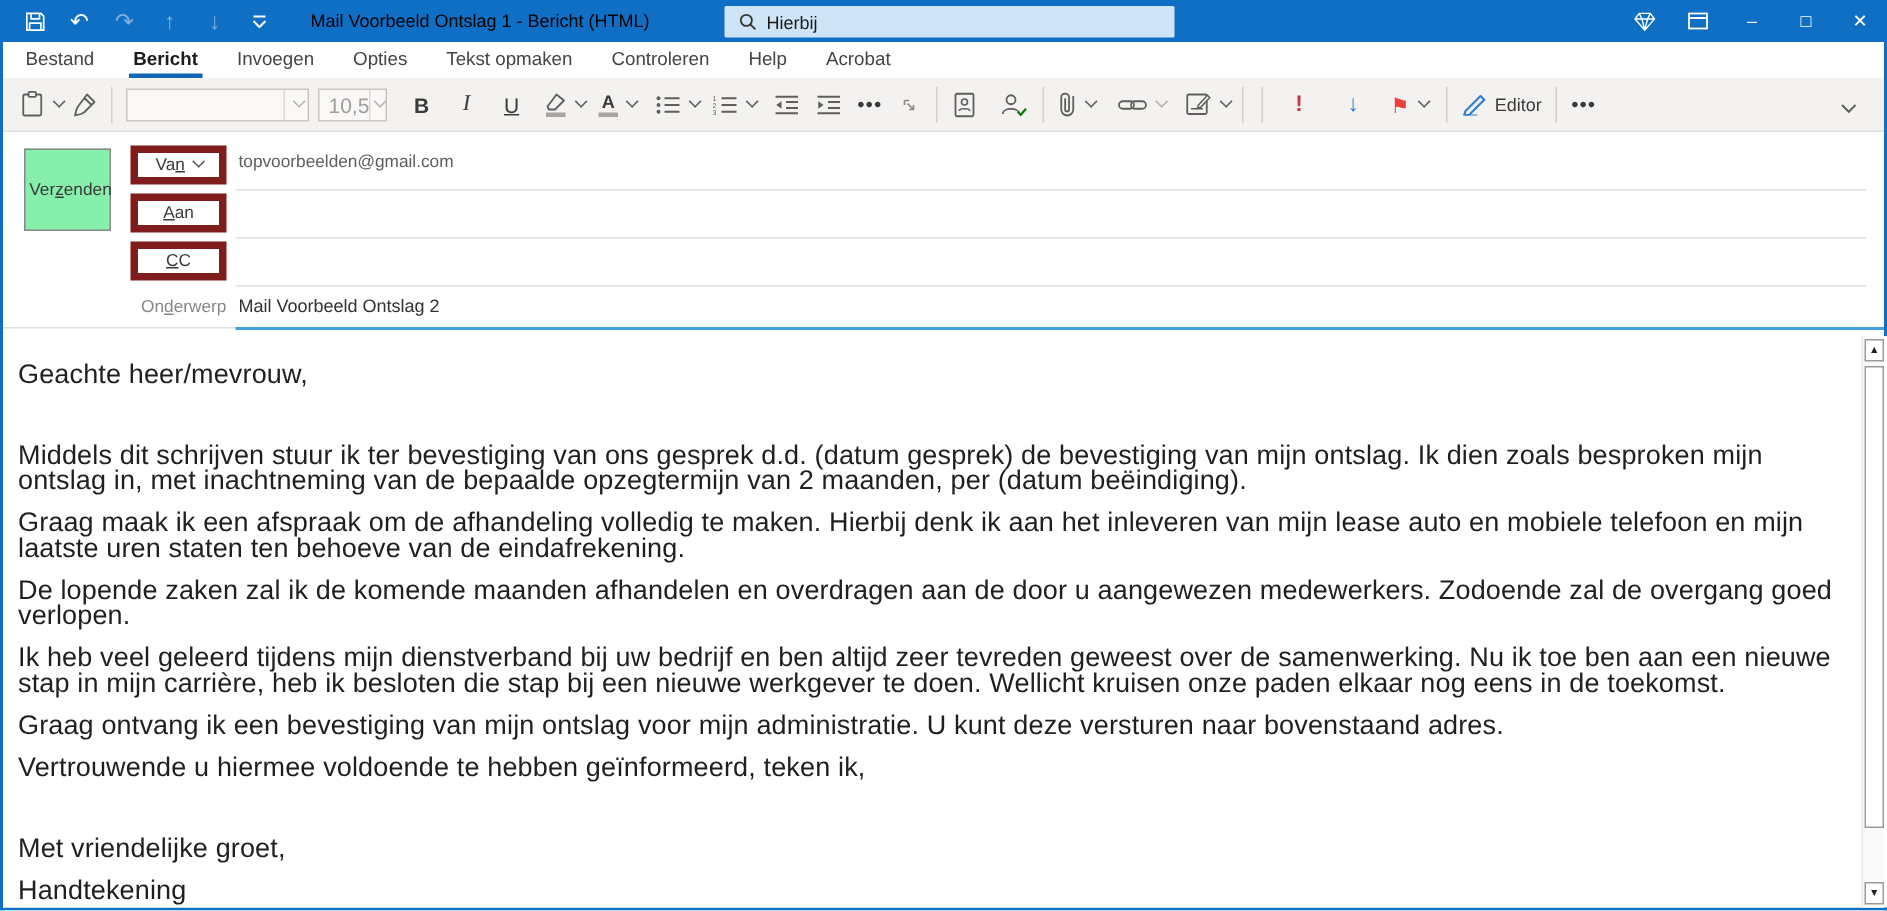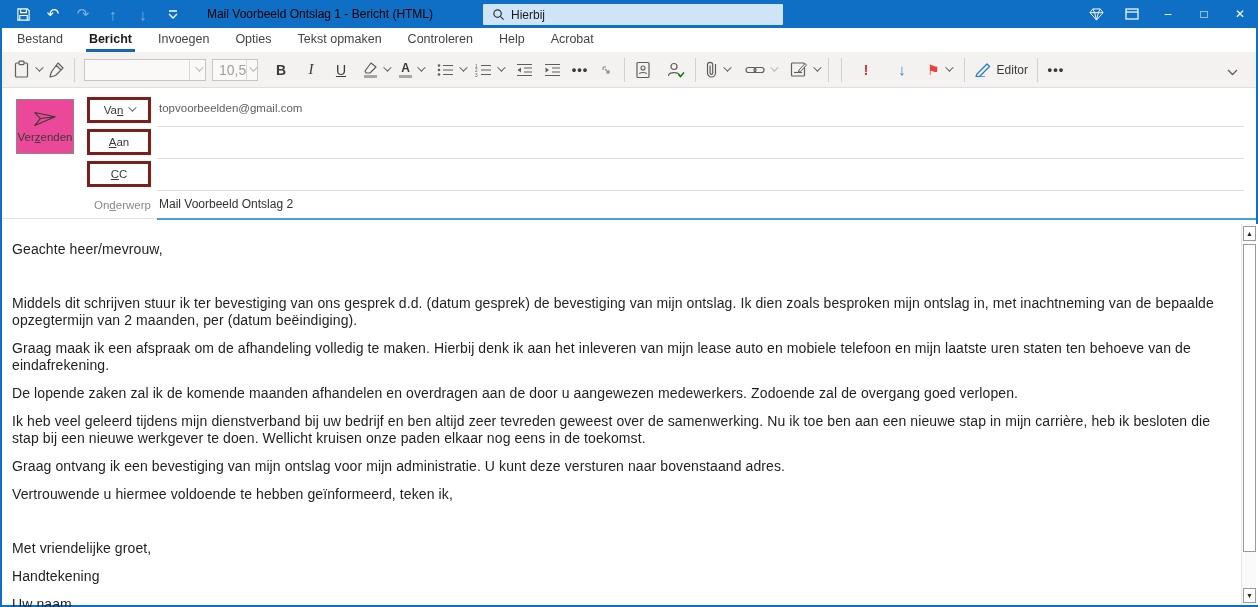--- a/index.html
+++ b/index.html
@@ -60,38 +60,38 @@
   .dots { font-size:13px; letter-spacing:1px; color:#3b3a39; font-weight:700; }
   .rlabel { font-size:12px; color:#3b3a39; margin-left:5px; white-space:nowrap; }
   .imp-high { color:#c43e3e; font-weight:700; font-size:15px; }
   .imp-low  { color:#2f7bd6; font-weight:700; font-size:15px; }
   .flag { color:#e8403a; font-size:14px; }
   .launcher { align-self:flex-end; margin-bottom:3px; margin-left:2px; }
   .ribbon-collapse { position:absolute; right:12px; bottom:1px; }
 
   
   .composeheader { position:absolute; left:0; top:88px; width:1254px; height:136px; background:#fff; }
-  .sendbtn { position:absolute; left:14px; top:11px; width:58px; height:55px; background:#ec4899;
-             border:1px solid #8a8886; display:flex; flex-direction:column; align-items:center;
+  .sendbtn { position:absolute; left:14px; top:11px; width:58px; height:55px; background:#86efac;
+             border:1px solid #8a8886; display:flex; flex-direction:row; align-items:center;
              justify-content:center; gap:4px; cursor:pointer; }
   .sendbtn .slabel { font-size:11.5px; color:#3b3a39; }
   .fieldbtn { position:absolute; left:85px; width:64px; height:26px; background:#fff;
-              border:3px solid #7f1d1d; display:flex; align-items:center; justify-content:center;
+              border:5px solid #7f1d1d; display:flex; align-items:center; justify-content:center;
               font-size:11.5px; color:#3b3a39; cursor:pointer; }
   .acc { text-decoration:underline; }
   .rowline { position:absolute; left:155px; right:12px; height:1px; background:#e1dfdd; }
   .fromval { position:absolute; left:157px; top:14px; font-size:11.5px; color:#605e5c; }
   .subjlabel { position:absolute; left:92px; top:111px; font-size:11.5px; color:#8a8886; }
   .subjval { position:absolute; left:157px; top:109px; font-size:12px; color:#323130; }
   .subjline-blue { position:absolute; left:155px; right:0; top:130px; height:1.5px; background:#41a0dd; }
   .subjline-gray { position:absolute; left:0; width:155px; top:130px; height:1px; background:#e1dfdd; }
 
   
   .bodyarea { position:absolute; left:0; top:224px; width:1256px; height:381px; background:#fff;
-              padding:17px 28px 0 10px; color:#1f1f1f; font-size:14px; line-height:17px; }
+              padding:17px 28px 0 10px; color:#1f1f1f; font-size:18px; line-height:17px; }
   .bodyarea p { margin-bottom:11px; letter-spacing:.1px; }
   .bodyarea p.gap-after { margin-bottom:37px; }
 
   
   .scrollbar { position:absolute; right:0; top:224px; width:15px; height:381px; background:#fafafa;
                border-left:1px solid #e8e8e8; }
   .sbtn { position:absolute; left:1px; width:13px; height:15px; background:#fff;
           border:1px solid #9a9a9a; display:flex; align-items:center; justify-content:center;
           font-size:7px; color:#222; cursor:pointer; }
   .sbtn.up { top:2px; }

